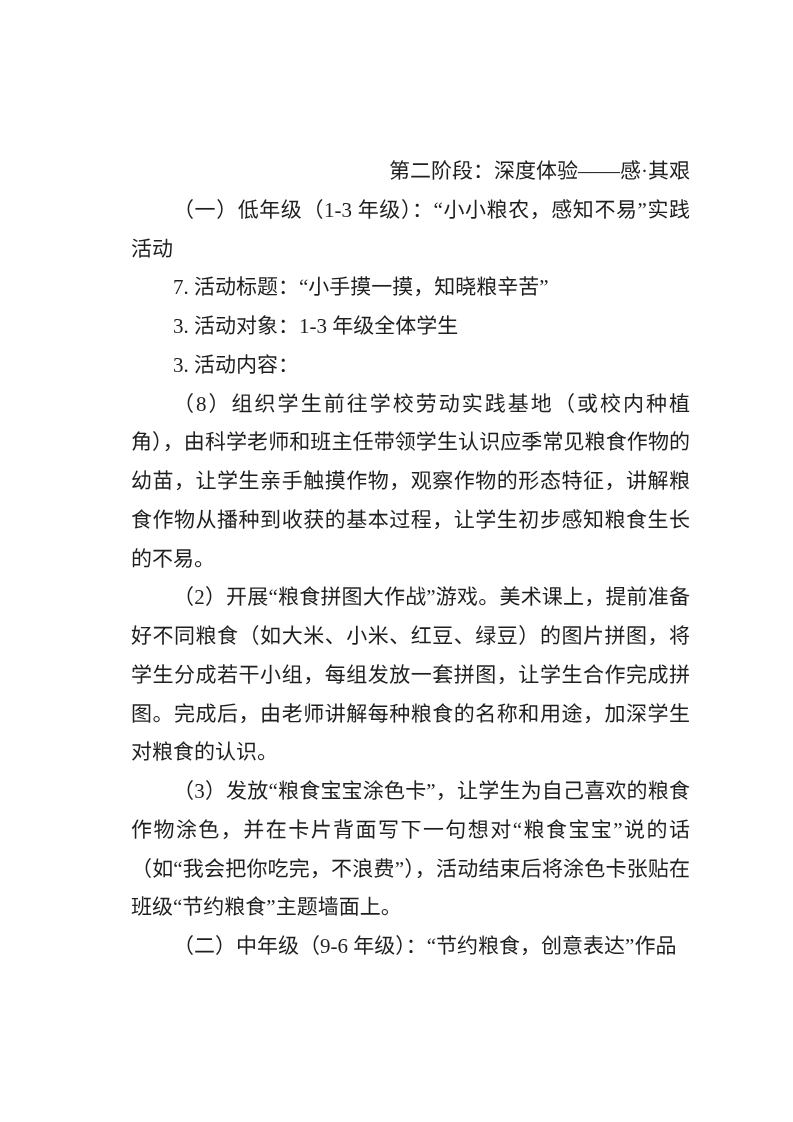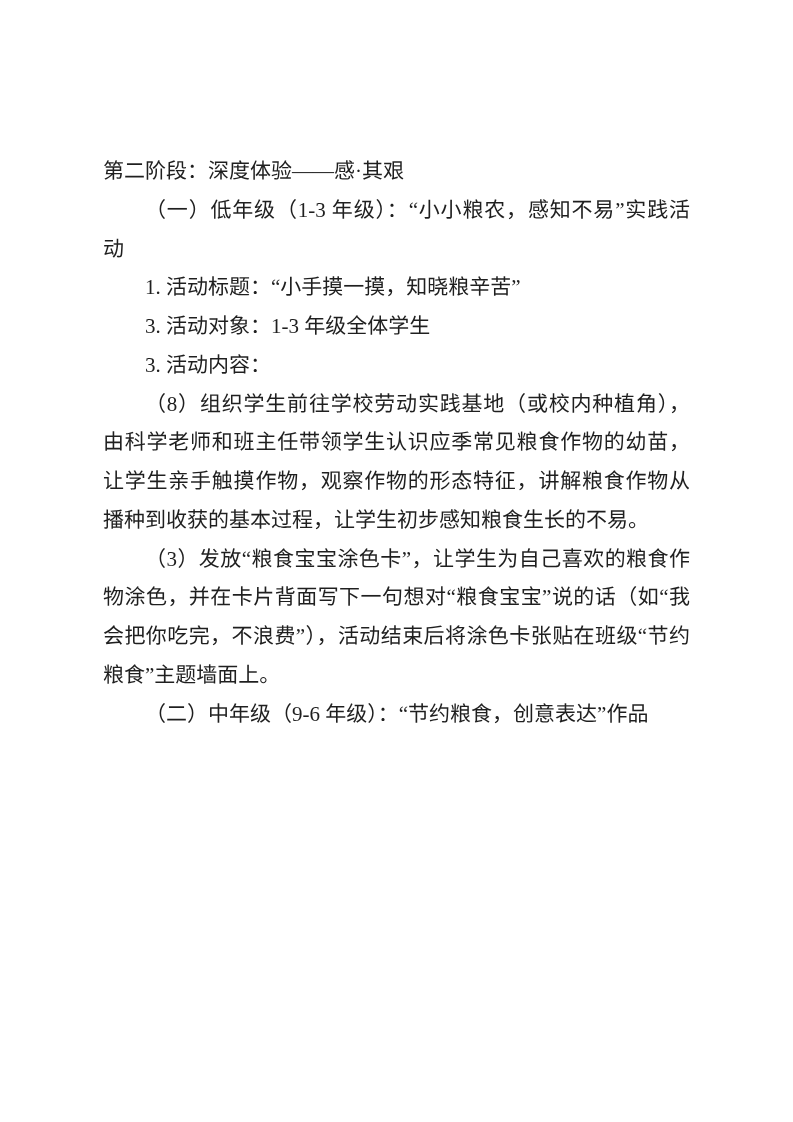--- a/index.html
+++ b/index.html
@@ -21,31 +21,33 @@
   }
   .para {
     margin: 0;
     font-size: 21px;
     line-height: 38.75px;
     text-align: justify;
     text-justify: inter-ideograph;
     word-break: break-all;
   }
   .para.center {
-    text-align: left;
+    text-align: right;
   }
   .para.indent {
     text-indent: 42px;
+    margin-left: 28px;
   }
 </style>
 </head>
 <body>
 
 <div class="page">
   <p class="para center">第二阶段：深度体验——感·其艰</p>
   <p class="para indent">（一）低年级（1-3 年级）：“小小粮农，感知不易”实践活动</p>
-  <p class="para indent">1. 活动标题：“小手摸一摸，知晓粮辛苦”</p>
+  <p class="para indent">7. 活动标题：“小手摸一摸，知晓粮辛苦”</p>
   <p class="para indent">3. 活动对象：1-3 年级全体学生</p>
   <p class="para indent">3. 活动内容：</p>
   <p class="para indent">（8）组织学生前往学校劳动实践基地（或校内种植角），由科学老师和班主任带领学生认识应季常见粮食作物的幼苗，让学生亲手触摸作物，观察作物的形态特征，讲解粮食作物从播种到收获的基本过程，让学生初步感知粮食生长的不易。</p>
+  <p class="para indent">（2）开展“粮食拼图大作战”游戏。美术课上，提前准备好不同粮食（如大米、小米、红豆、绿豆）的图片拼图，将学生分成若干小组，每组发放一套拼图，让学生合作完成拼图。完成后，由老师讲解每种粮食的名称和用途，加深学生对粮食的认识。</p>
   <p class="para indent">（3）发放“粮食宝宝涂色卡”，让学生为自己喜欢的粮食作物涂色，并在卡片背面写下一句想对“粮食宝宝”说的话（如“我会把你吃完，不浪费”），活动结束后将涂色卡张贴在班级“节约粮食”主题墙面上。</p>
   <p class="para indent">（二）中年级（9-6 年级）：“节约粮食，创意表达”作品</p>
 </div>
 
 </body></html>

